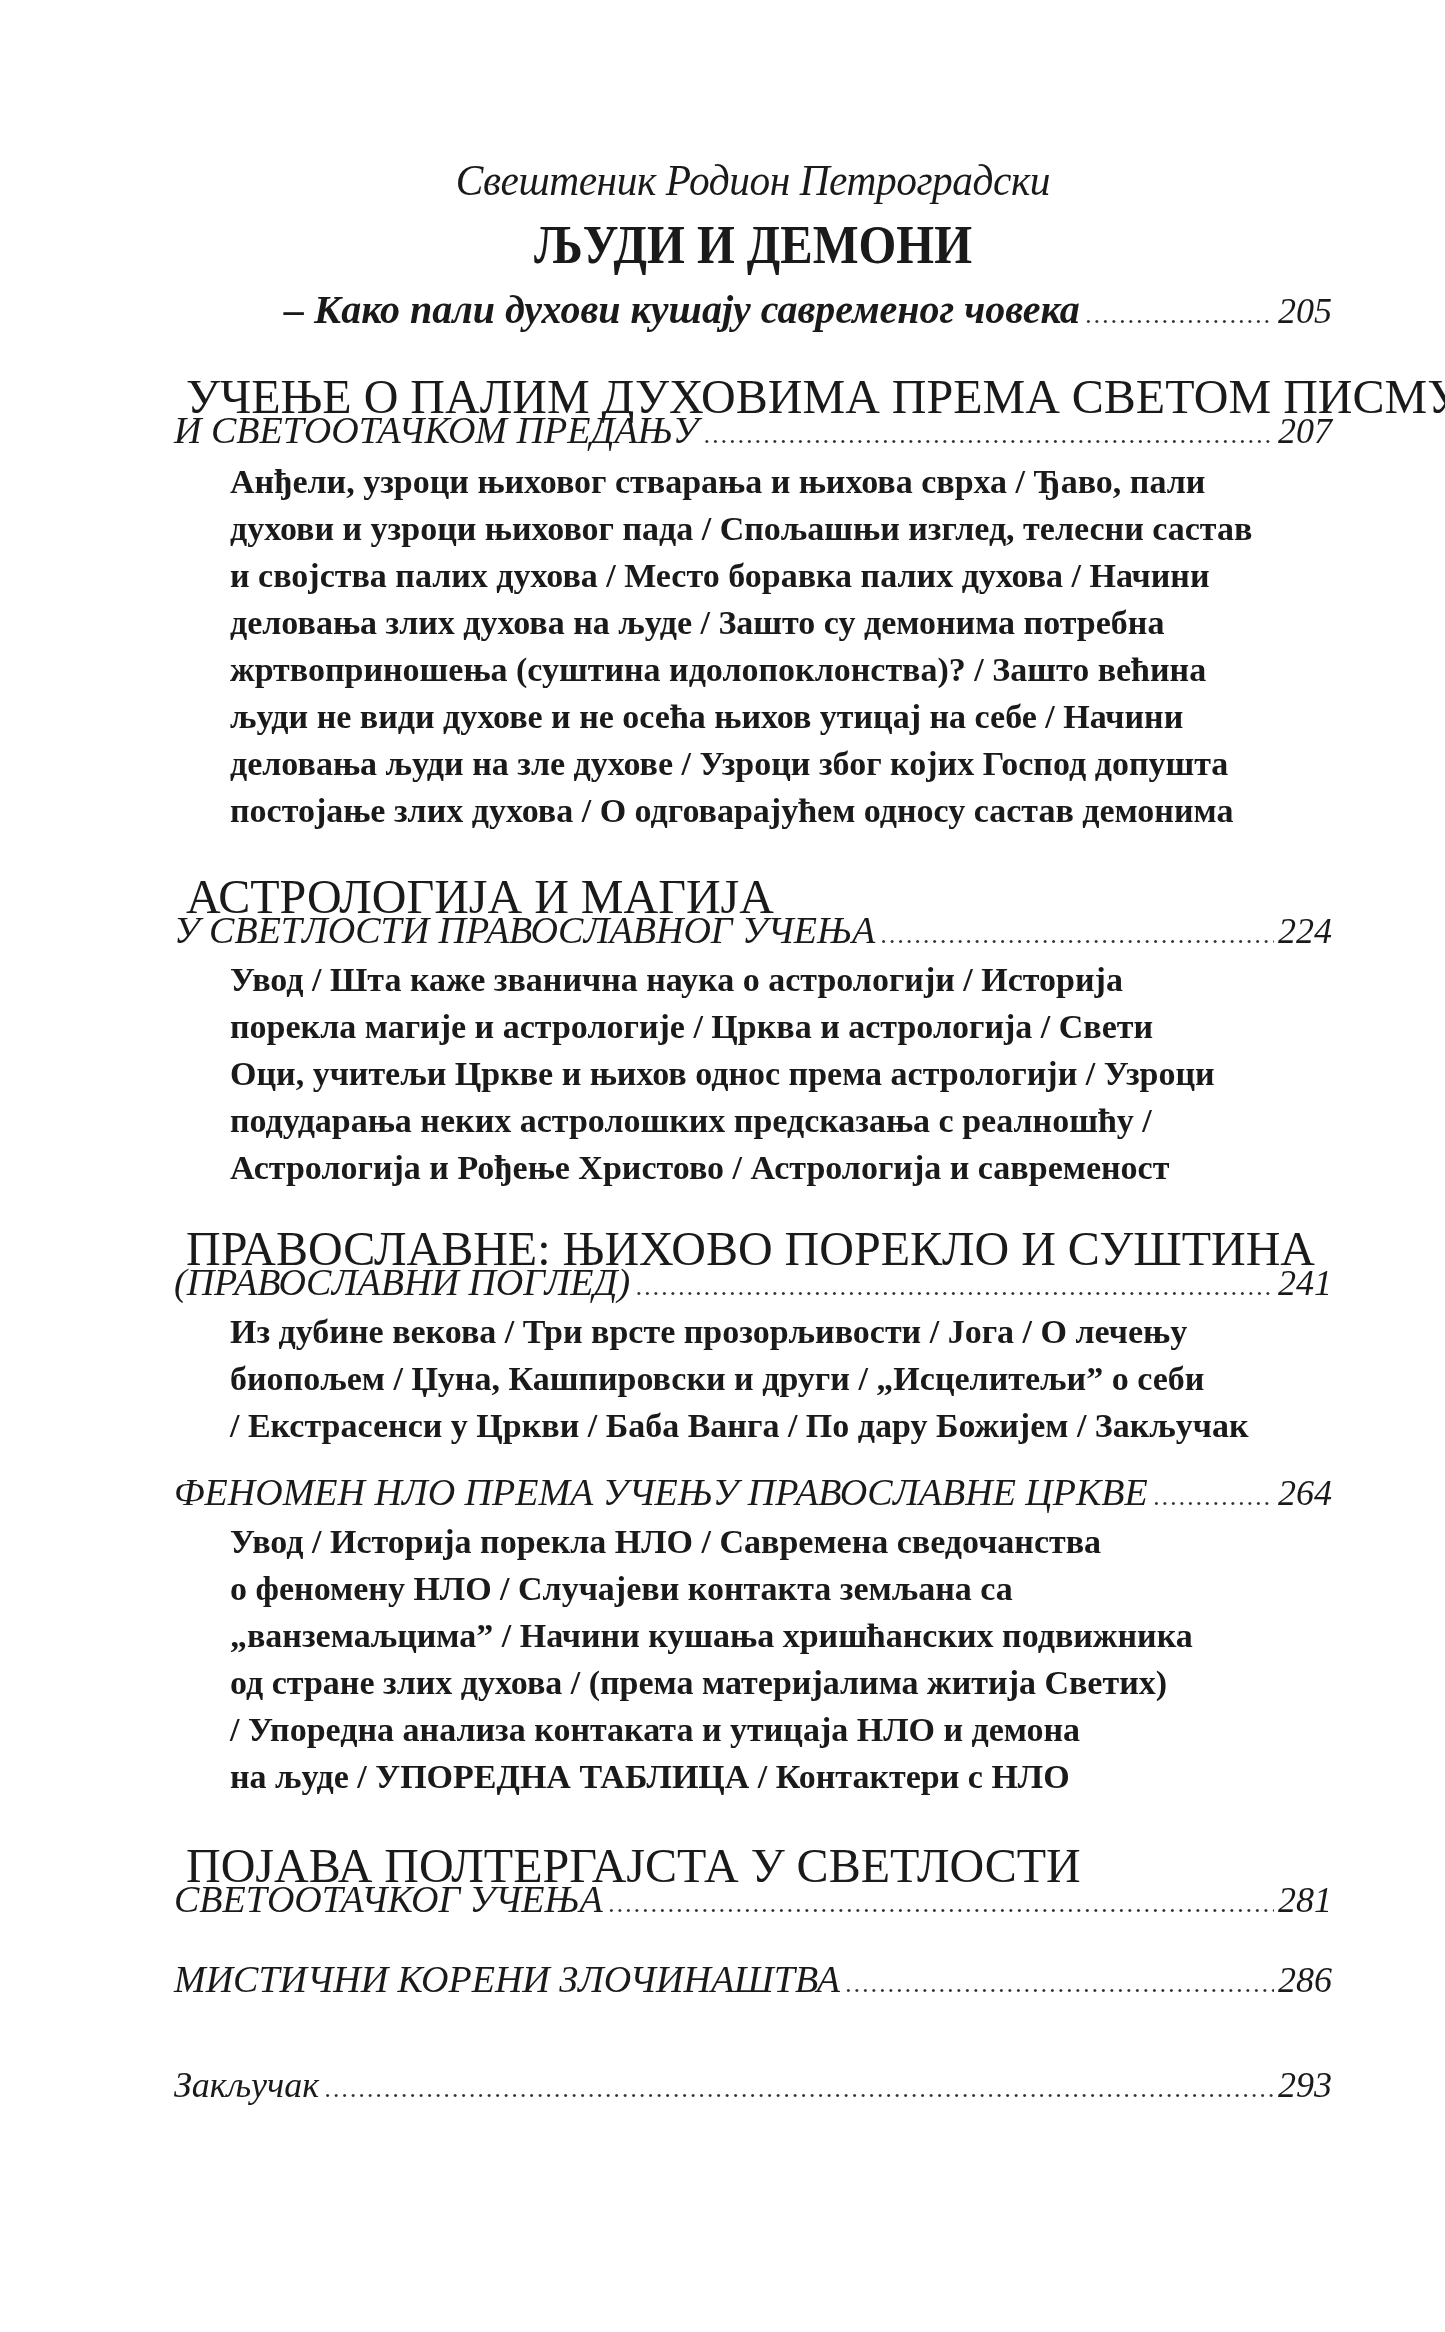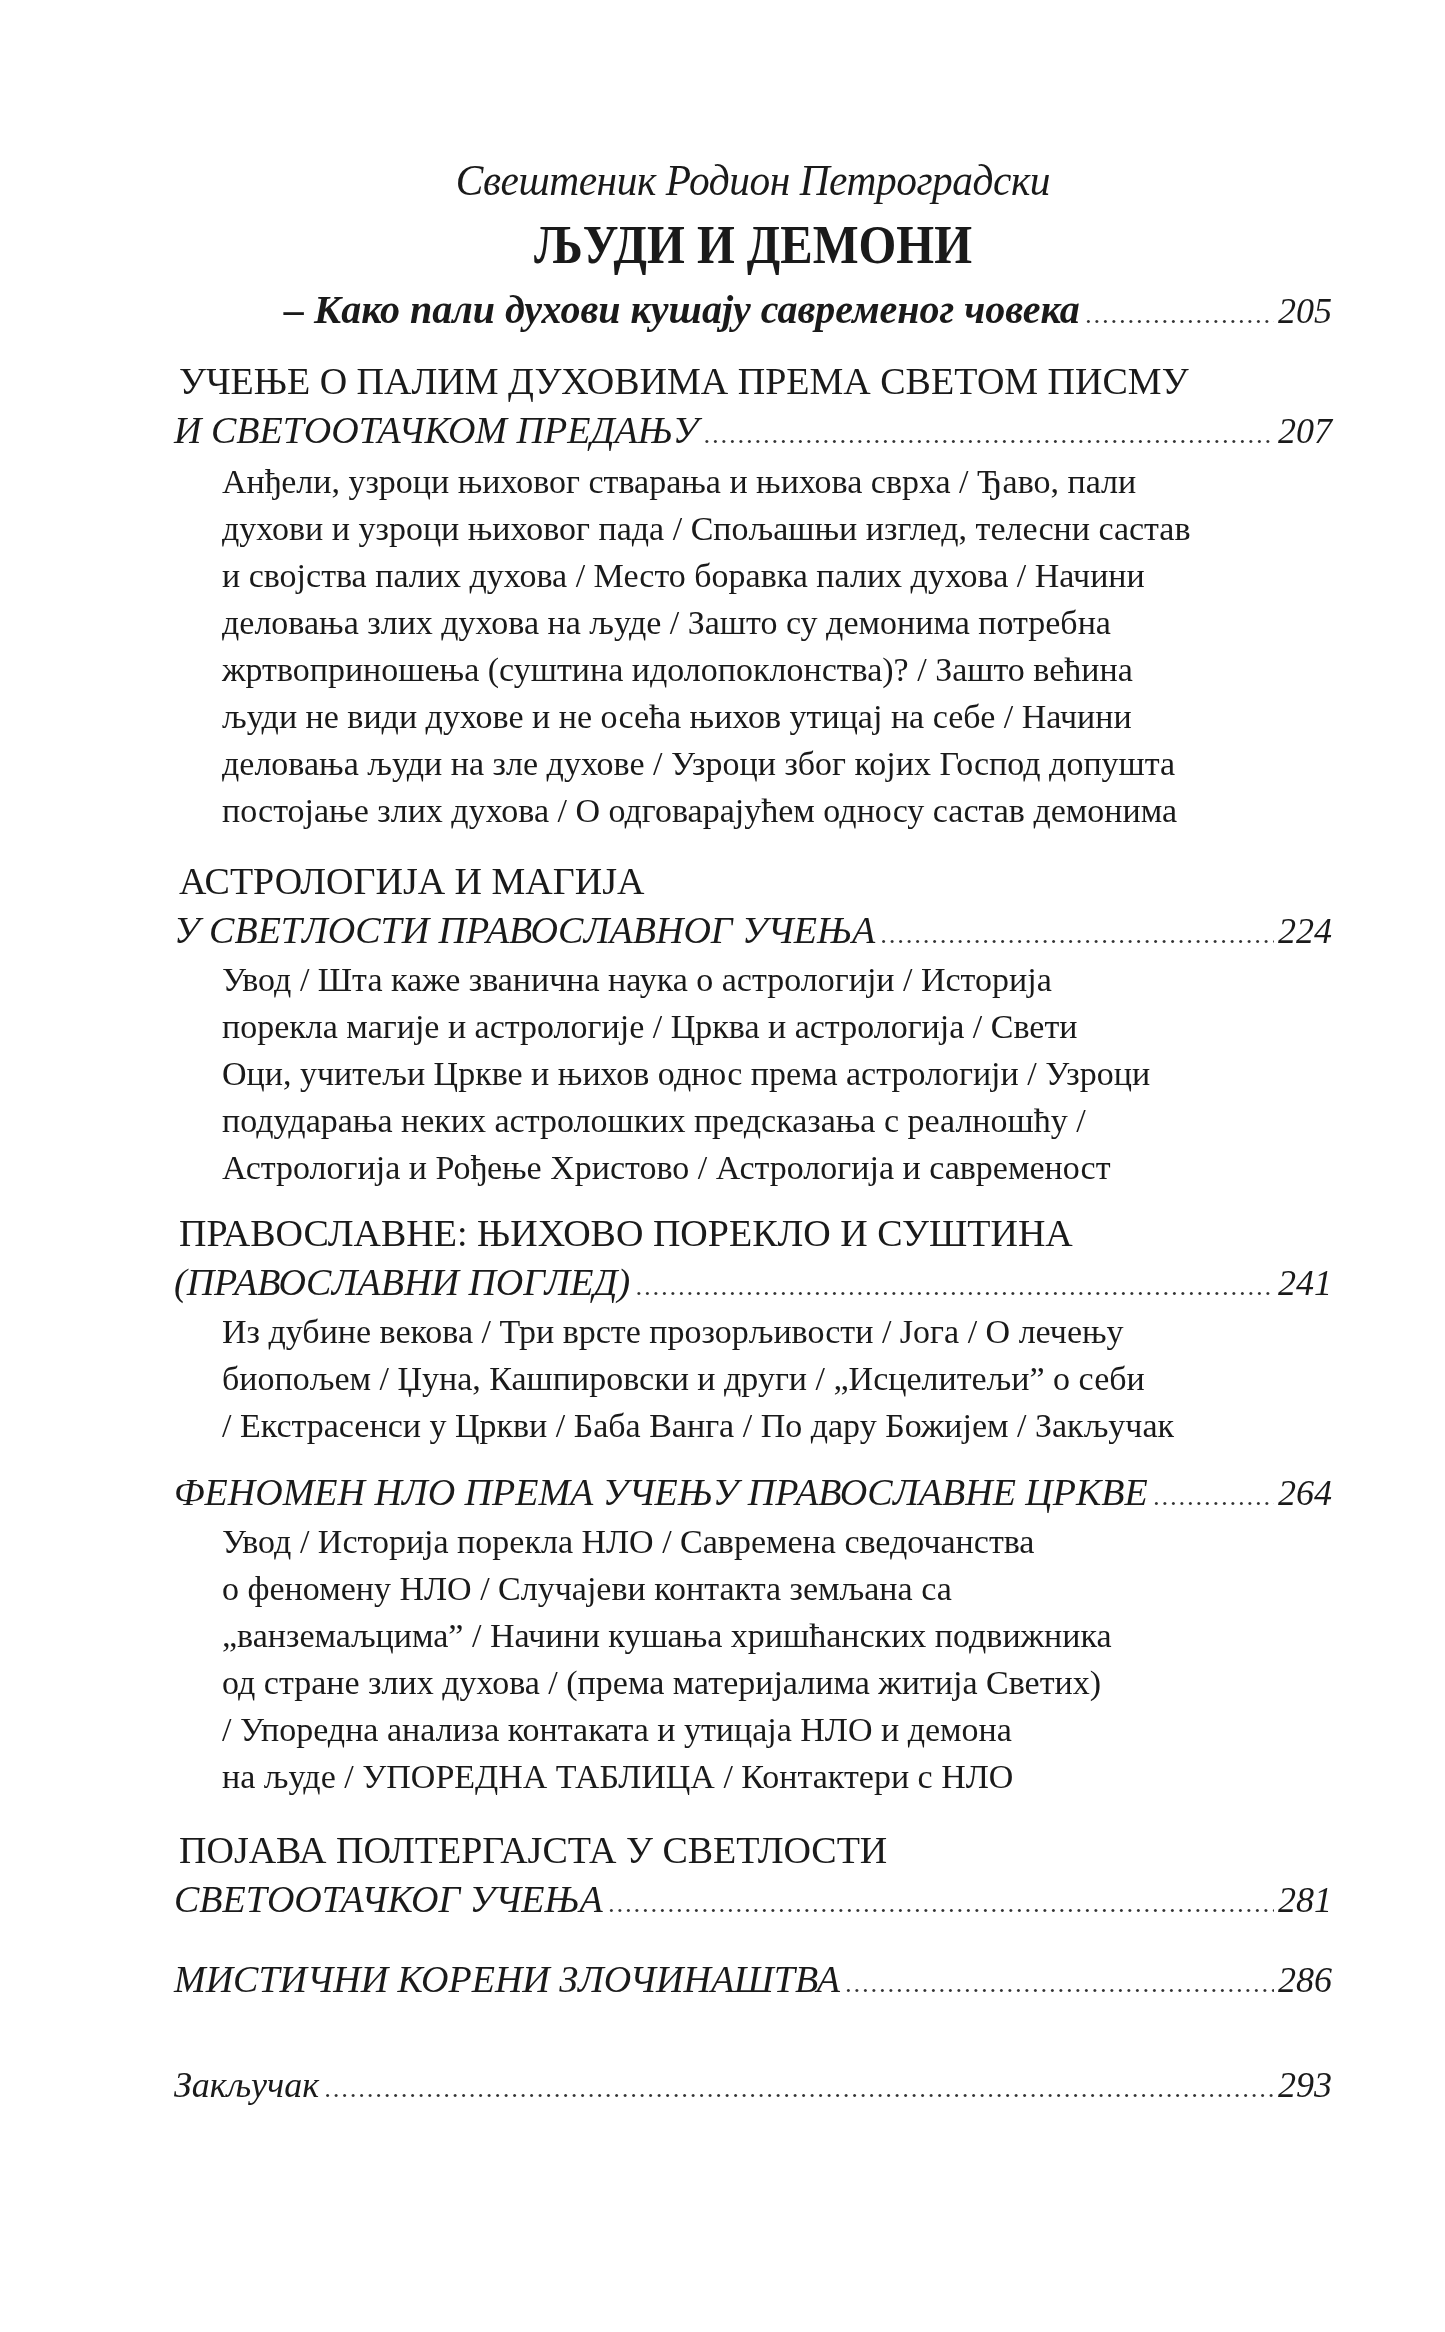--- a/index.html
+++ b/index.html
@@ -76,37 +76,39 @@
     .subtitle-line {
       top: 280px;
       padding-left: 110px;
       box-sizing: border-box;
       font-weight: bold;
       font-size: 40px;
       line-height: 60px;
     }
     .heading {
       position: absolute;
-      left: 5px;
-      width: 1158px;
-      font-size: 38px;
+      left: 12px;
+      width: 1158px;
+      font-size: 48px;
       line-height: 49px;
       white-space: nowrap;
+      margin-top: 15px;
     }
     .heading-last {
       font-size: 38px;
       line-height: 49px;
     }
     .desc {
       position: absolute;
-      left: 48px;
+      left: 56px;
       width: 1100px;
       font-size: 34px;
       line-height: 47px;
       white-space: nowrap;
+      font-weight: bold;
     }
     .desc .ln {
       display: block;
     }
     .plain-entry {
       font-size: 36px;
       line-height: 49px;
     }
   </style>
 </head>

